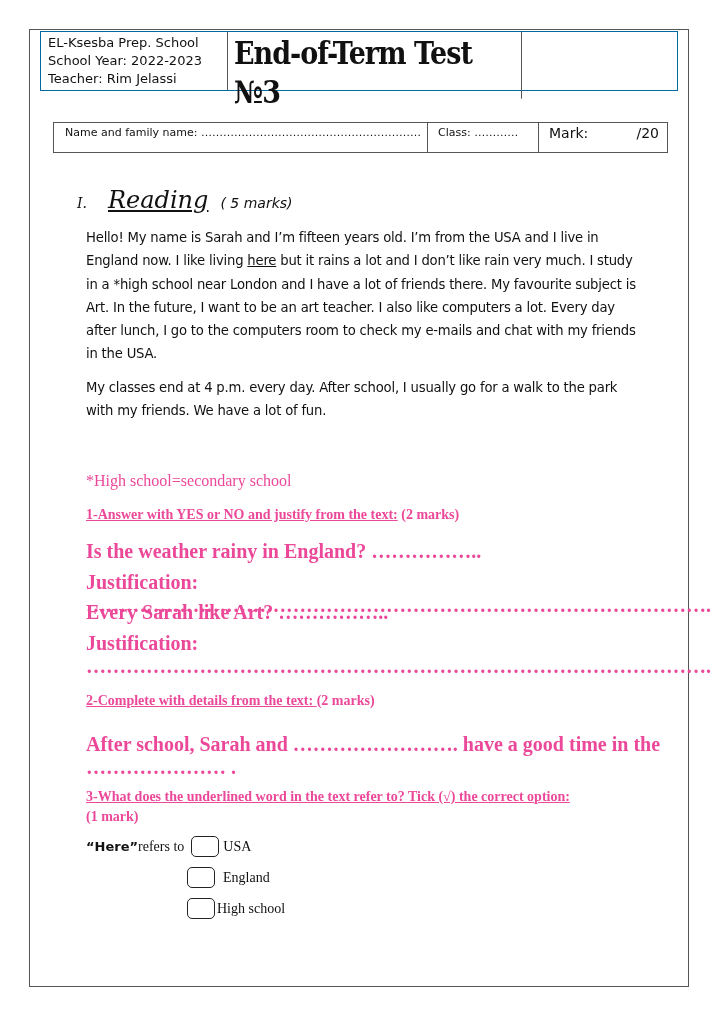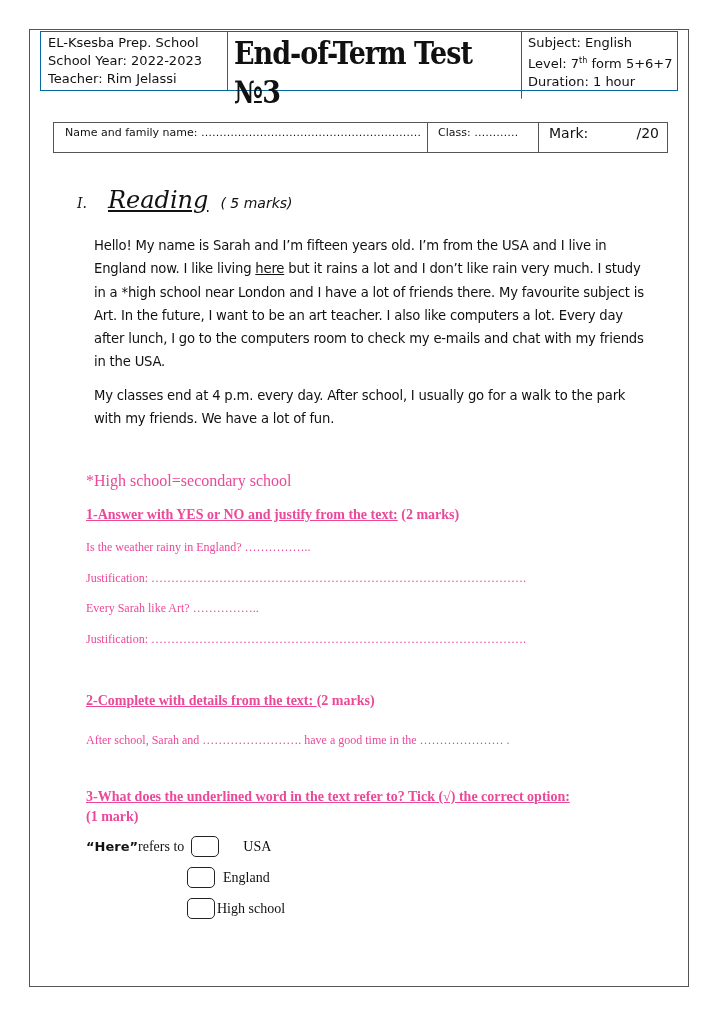--- a/index.html
+++ b/index.html
@@ -15,52 +15,47 @@
   .idrow { position: absolute; left: 53px; top: 122px; width: 615px; height: 31px; border: 1px solid #555; box-sizing: border-box; display: flex; font-family: "DejaVu Sans", sans-serif; font-size: 11px; }
   .idrow .n { width: 374px; border-right: 1px solid #555; padding: 3px 0 0 11px; box-sizing: border-box; }
   .idrow .k { width: 111px; border-right: 1px solid #555; padding: 3px 0 0 10px; box-sizing: border-box; }
   .idrow .m { flex: 1; padding: 2px 0 0 10px; font-size: 14px; display: flex; justify-content: space-between; padding-right: 8px; }
 
   .sec-title { position: absolute; left: 77px; top: 186px; font-family: "DejaVu Serif", serif; display: flex; align-items: baseline; }
   .sec-title .num { font-style: italic; font-size: 14px; width: 31px; }
   .sec-title .name { font-style: italic; font-weight: normal; font-size: 24px; text-decoration: underline; margin-right: 12px; }
   .sec-title .marks { font-style: italic; font-family: "DejaVu Sans", sans-serif; font-size: 14px; }
 
-  .passage { position: absolute; left: 86px; width: 560px; font-family: "DejaVu Sans", sans-serif; font-size: 13.2px; line-height: 23.3px; letter-spacing: -0.2px; margin: 8px; }
+  .passage { position: absolute; left: 86px; width: 560px; font-family: "DejaVu Sans", sans-serif; font-size: 13.2px; line-height: 23.3px; letter-spacing: -0.2px; margin: 0; }
   .p1 { top: 226px; }
   .p2 { top: 376px; }
   u.here { text-decoration: underline; }
 
   .serif { position: absolute; left: 86px; font-family: "Liberation Serif", serif; color: #ec4899; }
   .note { top: 472px; font-size: 16px; }
   .q-head { font-weight: bold; font-size: 14px; }
   .q-head .ul { text-decoration: underline; }
-  .line { font-size: 12px; }
+  .line { font-size: 20px; font-weight: bold; }
 
   .opt { position: absolute; display: flex; align-items: center; font-family: "Liberation Serif", serif; font-size: 14px; }
   .box { width: 28px; height: 21px; border: 1.3px solid #222; border-radius: 5px; box-sizing: border-box; display: inline-block; }
   .here-lbl { font-family: "DejaVu Sans", sans-serif; font-weight: bold; font-size: 13px; }
 </style>
 </head>
 <body>
 
 <div class="sheet"></div>
 
 <div class="hdr">
   <div class="c1">
     <div>EL-Ksesba Prep. School</div>
     <div>School Year: 2022-2023</div>
     <div>Teacher: Rim Jelassi</div>
   </div>
   <div class="c2">End-of-Term Test №3</div>
-  <div class="c3">
-    <div>Subject: English</div>
-    <div><span>Level: 7</span><sup>th</sup><span> form 5+6+7</span></div>
-    <div>Duration: 1 hour</div>
-  </div>
 </div>
 
 <div class="idrow">
   <div class="n">Name and family name: ……………………………………………………</div>
   <div class="k">Class: …………</div>
   <div class="m">
     <span>Mark:</span>
     <span>/20</span>
   </div>
 </div>
@@ -86,21 +81,21 @@
 <div class="serif q-head" style="top:693px;"><span class="ul">2-Complete with details from the text: </span><span>  (2 marks)</span></div>
 <div class="serif line" style="top:733px;">After school, Sarah and ……………………. have a good time in the ………………… .</div>
 
 <div class="serif q-head" style="top:789px;"><span class="ul">3-What does the underlined word in the text refer to? Tick (√) the correct option:</span></div>
 <div class="serif q-head" style="top:809px;">(1 mark)</div>
 
 <div class="opt" style="left:86px; top:836px;">
   <span class="here-lbl">“Here”</span>
   <span style="margin-right:7px;"> refers to</span>
   <span class="box"></span>
-  <span style="margin-left:24px;">USA</span>
+  <span style="margin-left:4px;">USA</span>
 </div>
 <div class="opt" style="left:187px; top:867px;">
   <span class="box"></span>
   <span style="margin-left:8px;">England</span>
 </div>
 <div class="opt" style="left:187px; top:898px;">
   <span class="box"></span>
   <span style="margin-left:2px;">High school</span>
 </div>
 

